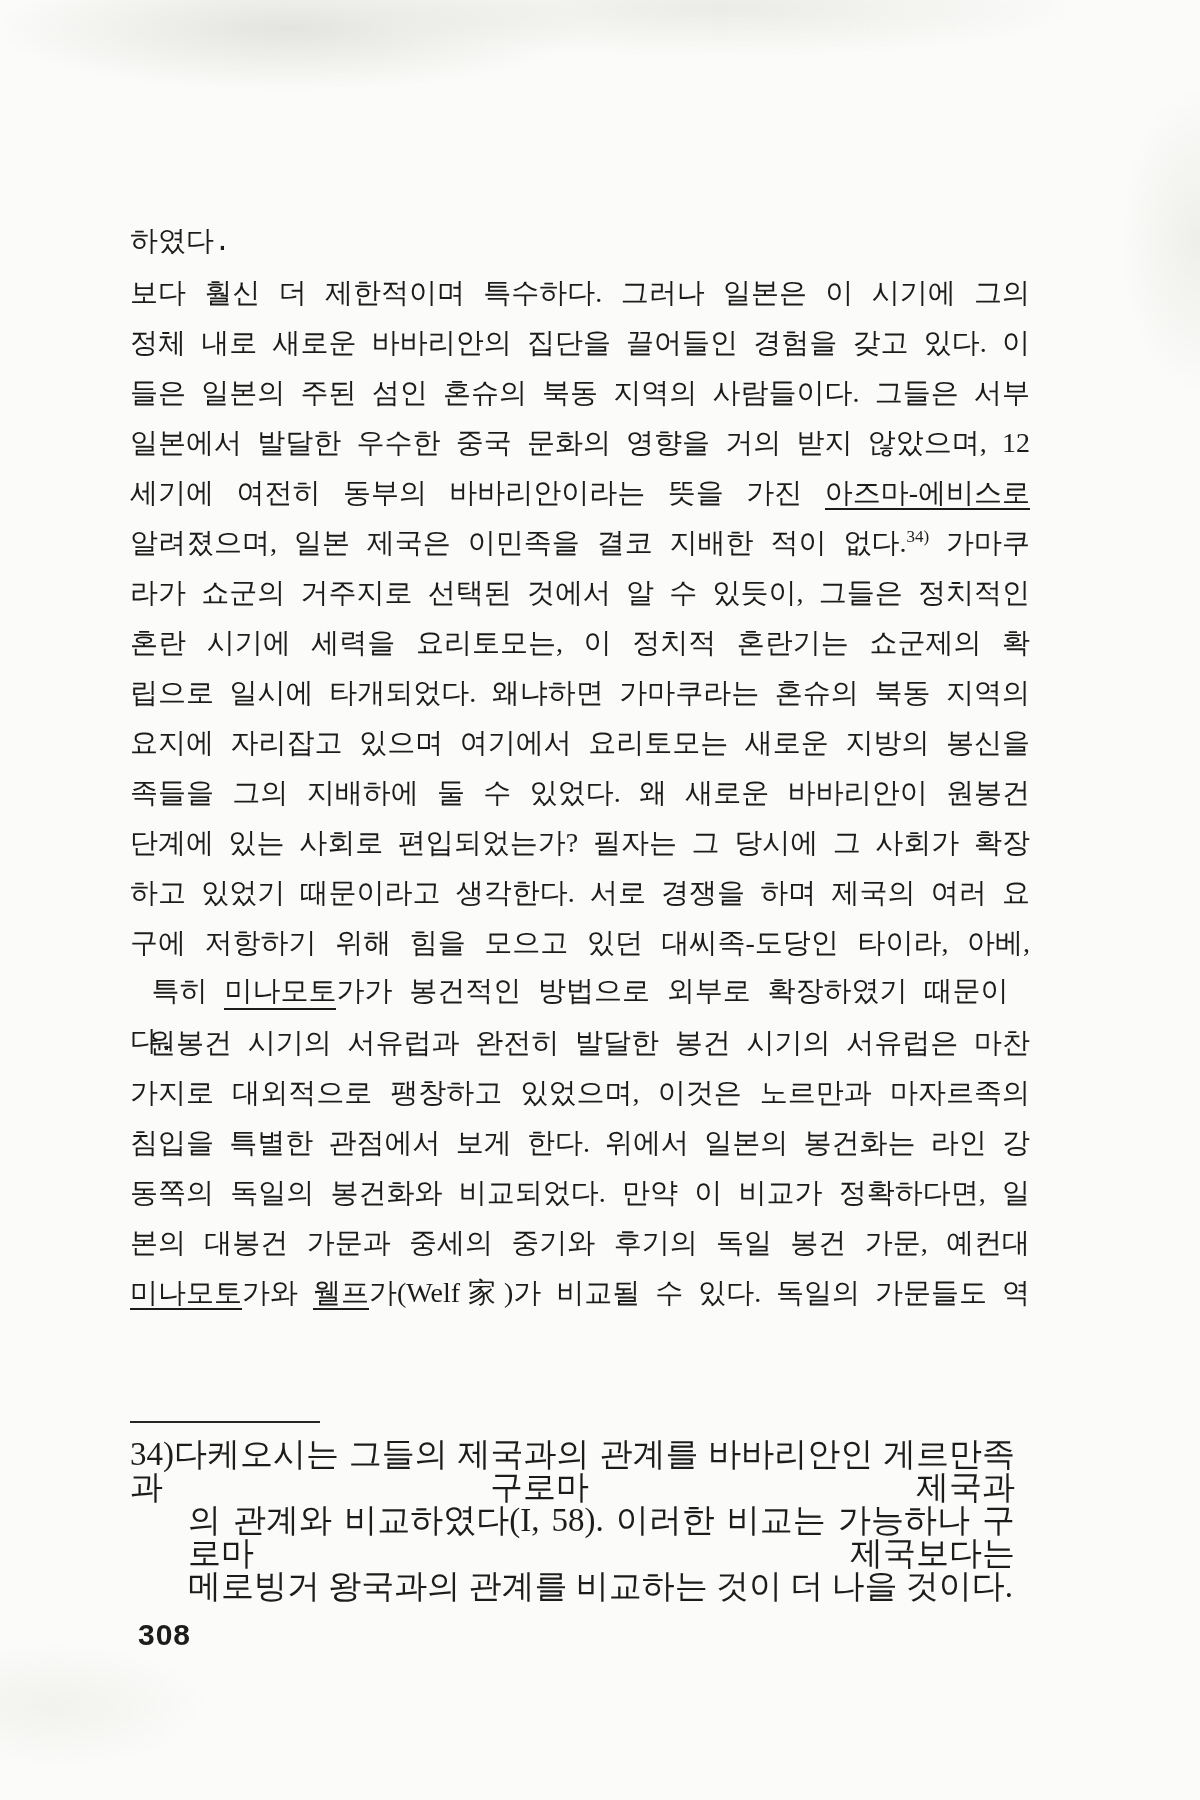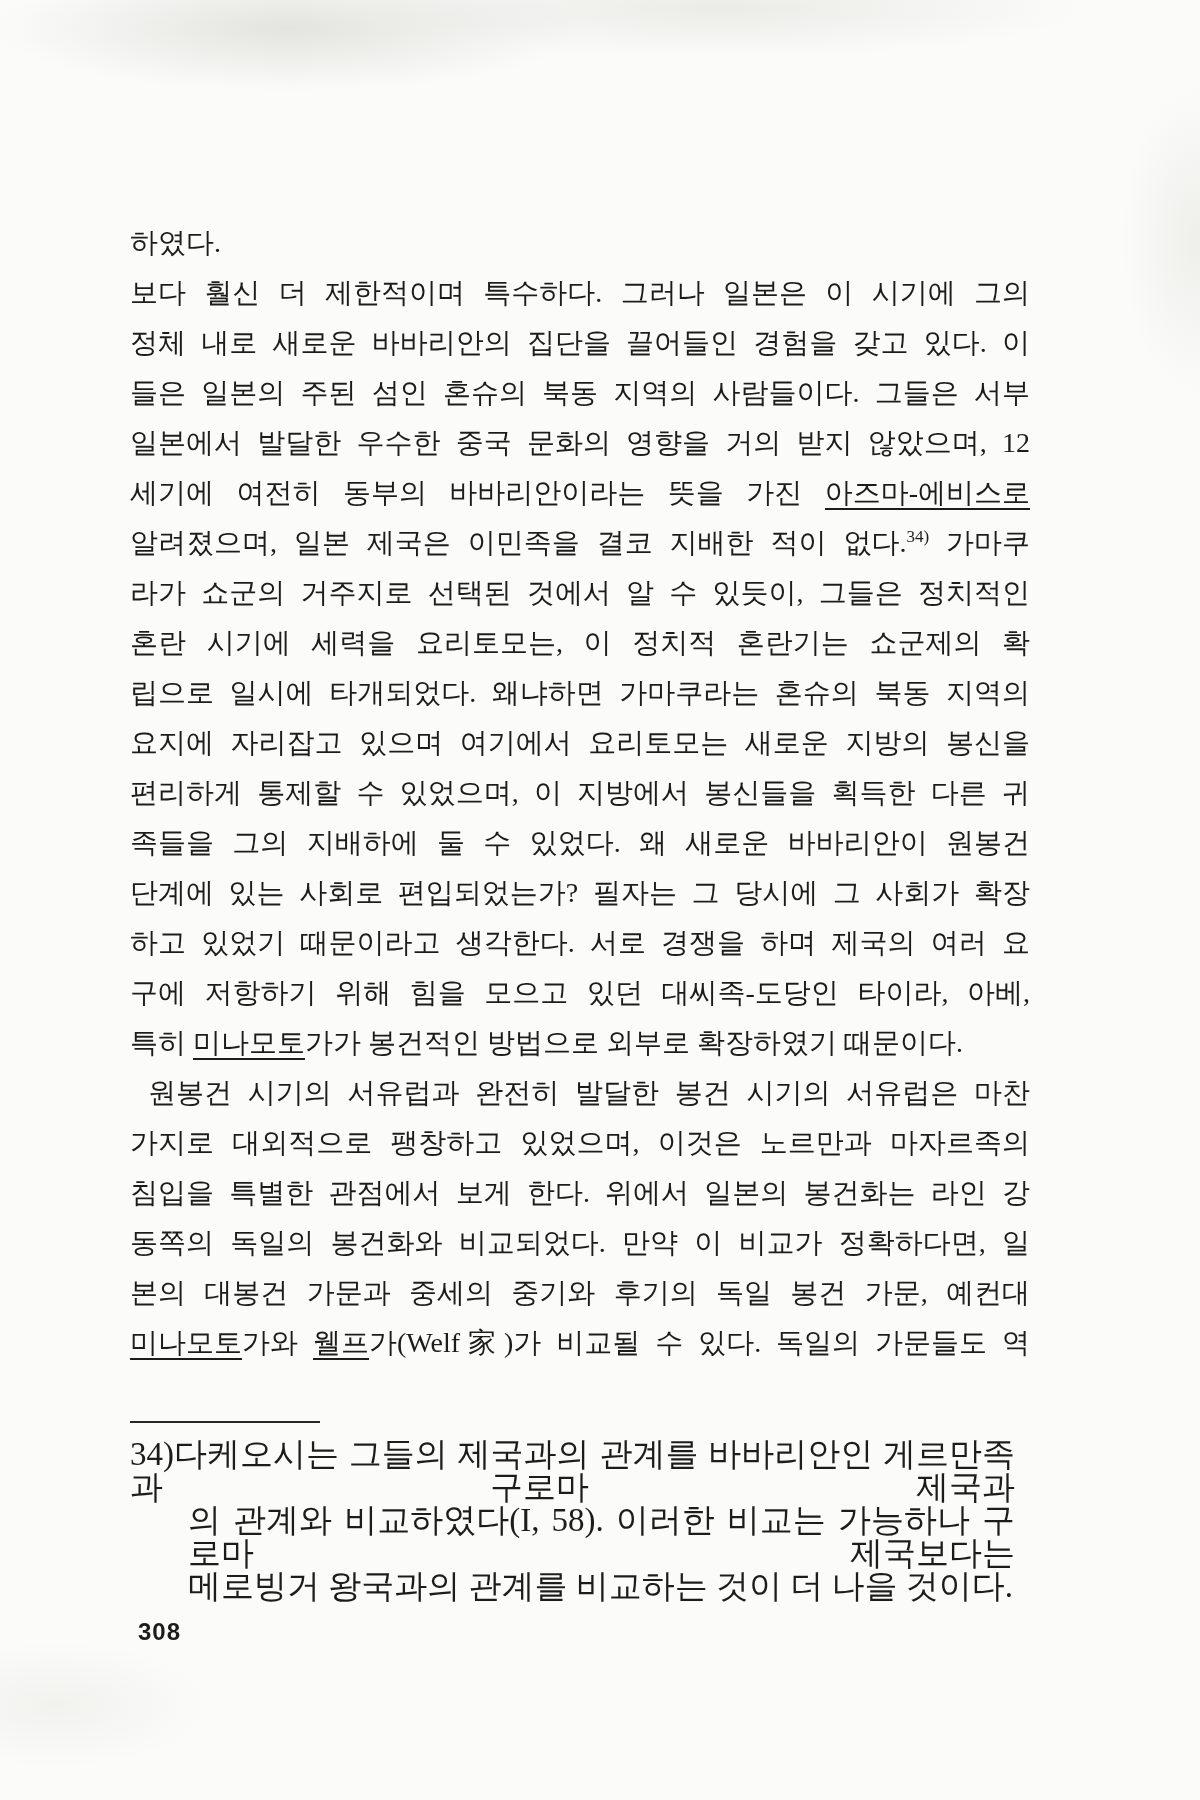--- a/index.html
+++ b/index.html
@@ -16,57 +16,56 @@
     color: var(--ink, #1c1c1c);
     font-family: "Liberation Serif", "DejaVu Serif", serif;
     overflow:hidden;
   }
   .text-block { position:absolute; left:130px; top:218px; width:900px; }
   .bline {
     font-size:28px;
     height:50px; line-height:50px;
     text-align:justify; text-align-last:justify;
   }
-  .bline.noj { text-align:center; text-align-last:left; }
+  .bline.noj { text-align:center; text-align-last:left;font-family:Liberation Mono, monospace; }
   .bline.indent { padding-left:18px; }
   .u { border-bottom:2px solid currentColor; }
   .fnref { font-size:17px; line-height:0; vertical-align:10px; }
   .fnsep { position:absolute; left:130px; top:1421px; width:190px; height:2px; background:#262626; }
   .footnote { position:absolute; left:130px; top:1438px; width:885px; }
   .fline {
     font-size:33px; line-height:33px;
     text-align:justify; text-align-last:justify;
   }
   .fline.hang { padding-left:58px; }
   .fline.noj { text-align:left; text-align-last:left; }
   .fmark { display:inline-block; min-width:44px; }
   .page-number {
     position:absolute; left:138px; top:1618px;
     font-family:"Liberation Sans", "DejaVu Sans", sans-serif;
-    font-size:24px; font-weight:bold; letter-spacing:1px;
+    font-size:30px; font-weight:bold; letter-spacing:1px;
   }
 </style>
 </head>
 <body>
 
 <div class="page">
 
   <div class="text-block">
     <div class="bline noj">하였다.</div>
     <div class="bline">보다 훨신 더 제한적이며 특수하다. 그러나 일본은 이 시기에 그의</div>
     <div class="bline">정체 내로 새로운 바바리안의 집단을 끌어들인 경험을 갖고 있다. 이</div>
     <div class="bline">들은 일본의 주된 섬인 혼슈의 북동 지역의 사람들이다. 그들은 서부</div>
     <div class="bline">일본에서 발달한 우수한 중국 문화의 영향을 거의 받지 않았으며, 12</div>
     <div class="bline"><span>세기에 여전히 동부의 바바리안이라는 뜻을 가진 </span><span class="u">아즈마-에비스로</span></div>
     <div class="bline"><span>알려졌으며, 일본 제국은 이민족을 결코 지배한 적이 없다.</span><sup class="fnref">34)</sup><span> 가마쿠</span></div>
     <div class="bline">라가 쇼군의 거주지로 선택된 것에서 알 수 있듯이, 그들은 정치적인</div>
     <div class="bline">혼란 시기에 세력을 요리토모는, 이 정치적 혼란기는 쇼군제의 확</div>
     <div class="bline">립으로 일시에 타개되었다. 왜냐하면 가마쿠라는 혼슈의 북동 지역의</div>
     <div class="bline">요지에 자리잡고 있으며 여기에서 요리토모는 새로운 지방의 봉신을</div>
-    <div class="bline">편리하게 통제할 수 있었으며, 이 지방에서 봉신들을 획득한 다른 귀</div>
     <div class="bline">족들을 그의 지배하에 둘 수 있었다. 왜 새로운 바바리안이 원봉건</div>
     <div class="bline">단계에 있는 사회로 편입되었는가? 필자는 그 당시에 그 사회가 확장</div>
     <div class="bline">하고 있었기 때문이라고 생각한다. 서로 경쟁을 하며 제국의 여러 요</div>
     <div class="bline">구에 저항하기 위해 힘을 모으고 있던 대씨족-도당인 타이라, 아베,</div>
     <div class="bline noj"><span>특히 </span><span class="u">미나모토</span><span>가가 봉건적인 방법으로 외부로 확장하였기 때문이다.</span></div>
     <div class="bline indent">원봉건 시기의 서유럽과 완전히 발달한 봉건 시기의 서유럽은 마찬</div>
     <div class="bline">가지로 대외적으로 팽창하고 있었으며, 이것은 노르만과 마자르족의</div>
     <div class="bline">침입을 특별한 관점에서 보게 한다. 위에서 일본의 봉건화는 라인 강</div>
     <div class="bline">동쪽의 독일의 봉건화와 비교되었다. 만약 이 비교가 정확하다면, 일</div>
     <div class="bline">본의 대봉건 가문과 중세의 중기와 후기의 독일 봉건 가문, 예컨대</div>

